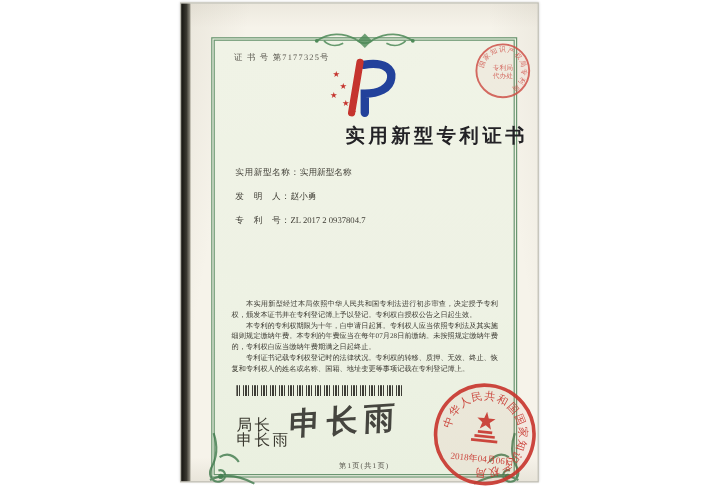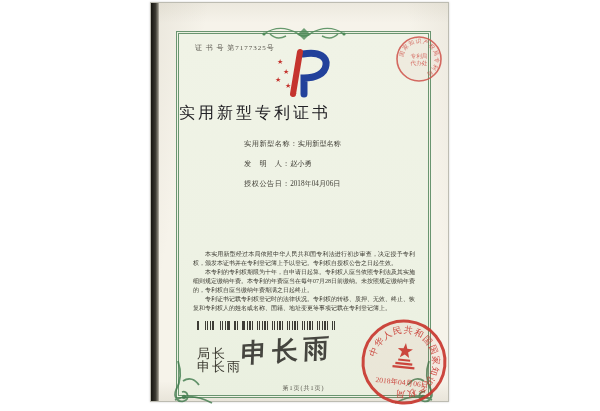--- a/index.html
+++ b/index.html
@@ -34,26 +34,26 @@
   .flourish.bl{left:-8px;bottom:-10px;}
   .flourish.br{right:-8px;bottom:-10px;transform:scaleX(-1);}
   
   .cert-no{
     position:absolute;left:16px;top:9px;
     font-size:7px;letter-spacing:1px;color:#57554c;text-align:center;
   }
   .logo{position:absolute;left:50%;top:14px;transform:translateX(-50%);}
   .office-stamp{position:absolute;left:212px;top:-3px;opacity:.85;}
   .title{
-    position:absolute;left:0;top:69px;width:100%;text-align:left;
-    font-size:16px;font-weight:normal;letter-spacing:3px;color:#232226;
+    position:absolute;left:12px;top:69px;width:100%;text-align:right;
+    font-size:16px;font-weight:bold;letter-spacing:3px;color:#232226;
   }
   .fields{position:absolute;left:17px;top:100px;width:220px;}
   .field{font-size:7.2px;line-height:20px;color:#3f3d35;white-space:nowrap;}
-  .field .lb{letter-spacing:.5px;margin-left:48px;}
+  .field .lb{letter-spacing:.5px;}
   .paras{
     position:absolute;left:14px;top:216px;width:222px;
     font-size:6px;line-height:9px;color:#3b3931;text-align:justify;
   }
   .paras p{margin:0;text-indent:2em;}
   .barcode{
     position:absolute;left:18px;top:287px;width:140px;height:9px;opacity:.88;
     background:repeating-linear-gradient(90deg,
       #26241f 0px,#26241f 1.5px,transparent 1.5px,transparent 2.5px,
       #26241f 2.5px,#26241f 3.2px,transparent 3.2px,transparent 5.5px,
@@ -138,21 +138,21 @@
     <div class="title">实用新型专利证书</div>
 
     <div class="fields">
       <div class="field">
         <span class="lb">实用新型名称：</span><span>实用新型名称</span>
       </div>
       <div class="field">
         <span class="lb">发　明　人：</span><span>赵小勇</span>
       </div>
       <div class="field">
-        <span class="lb">授权公告日：</span><span>2018年04月06日</span>
+        <span class="lb">专　利　号：</span><span>ZL 2017 2 0937804.7</span>
       </div>
     </div>
 
     <div class="paras">
       <p>本实用新型经过本局依照中华人民共和国专利法进行初步审查，决定授予专利权，颁发本证书并在专利登记簿上予以登记。专利权自授权公告之日起生效。</p>
       <p>本专利的专利权期限为十年，自申请日起算。专利权人应当依照专利法及其实施细则规定缴纳年费。本专利的年费应当在每年07月28日前缴纳。未按照规定缴纳年费的，专利权自应当缴纳年费期满之日起终止。</p>
       <p>专利证书记载专利权登记时的法律状况。专利权的转移、质押、无效、终止、恢复和专利权人的姓名或名称、国籍、地址变更等事项记载在专利登记簿上。</p>
     </div>
 
     <div class="barcode"></div>

